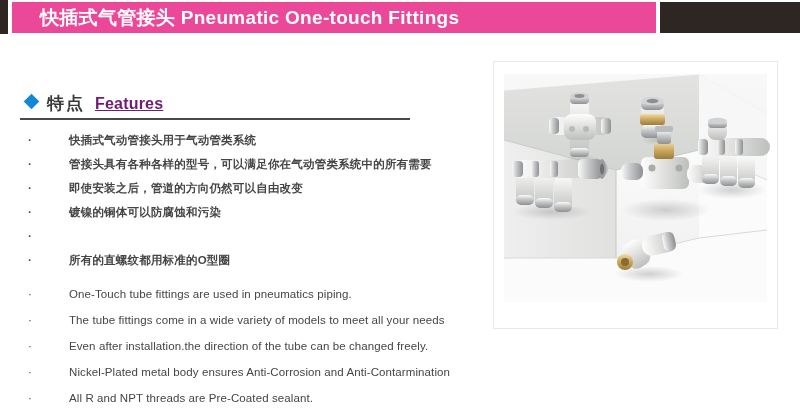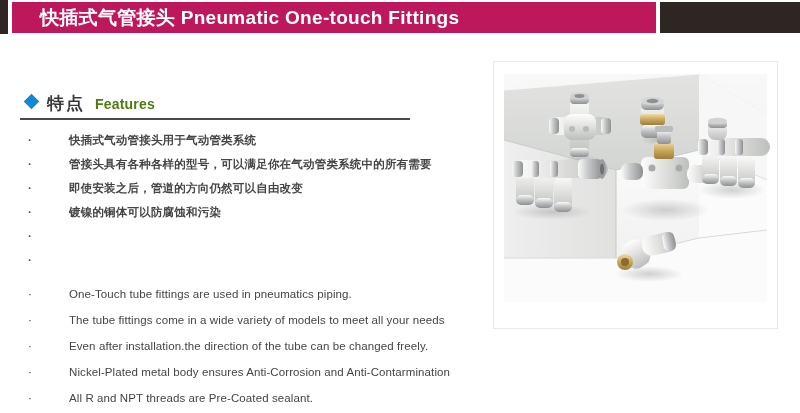--- a/index.html
+++ b/index.html
@@ -30,21 +30,21 @@
     width: 8px;
     height: 34px;
     background: #2e2622;
   }
   .header-bar {
     position: absolute;
     left: 12px;
     top: 2px;
     width: 644px;
     height: 31px;
-    background: #be185d;
+    background: #ec4899;
   }
   .header-title {
     position: absolute;
     left: 28px;
     top: 50%;
     transform: translateY(-50%);
     color: #ffffff;
     font-size: 19px;
     font-weight: bold;
     letter-spacing: 0.3px;
@@ -77,24 +77,25 @@
     top: -2px;
     flex: none;
   }
   .features-cn {
     font-size: 17px;
     font-weight: bold;
     color: #3a3a3a;
     letter-spacing: 2px;
   }
   .features-en {
-    font-size: 14px;
+    font-size: 16px;
     font-weight: bold;
-    color: #4d7c0f;
+    color: #701a75;
     letter-spacing: 0.2px;
+    text-decoration: underline;
   }
   .features-rule {
     position: absolute;
     left: 20px;
     top: 118px;
     width: 390px;
     height: 2px;
     background: #4a4a4a;
   }
 
@@ -195,20 +196,21 @@
     </div>
     <div class="bullet-row">
       <span class="bullet-dot">·</span>
       <span class="bullet-text">镀镍的铜体可以防腐蚀和污染</span>
     </div>
     <div class="bullet-row">
       <span class="bullet-dot">·</span>
     </div>
     <div class="bullet-row">
       <span class="bullet-dot">·</span>
+      <span class="bullet-text">所有的直螺纹都用标准的O型圈</span>
     </div>
   </div>
 
   <div class="list-en">
     <div class="bullet-row">
       <span class="bullet-dot">·</span>
       <span class="bullet-text">One-Touch tube fittings are used in pneumatics piping.</span>
     </div>
     <div class="bullet-row">
       <span class="bullet-dot">·</span>

